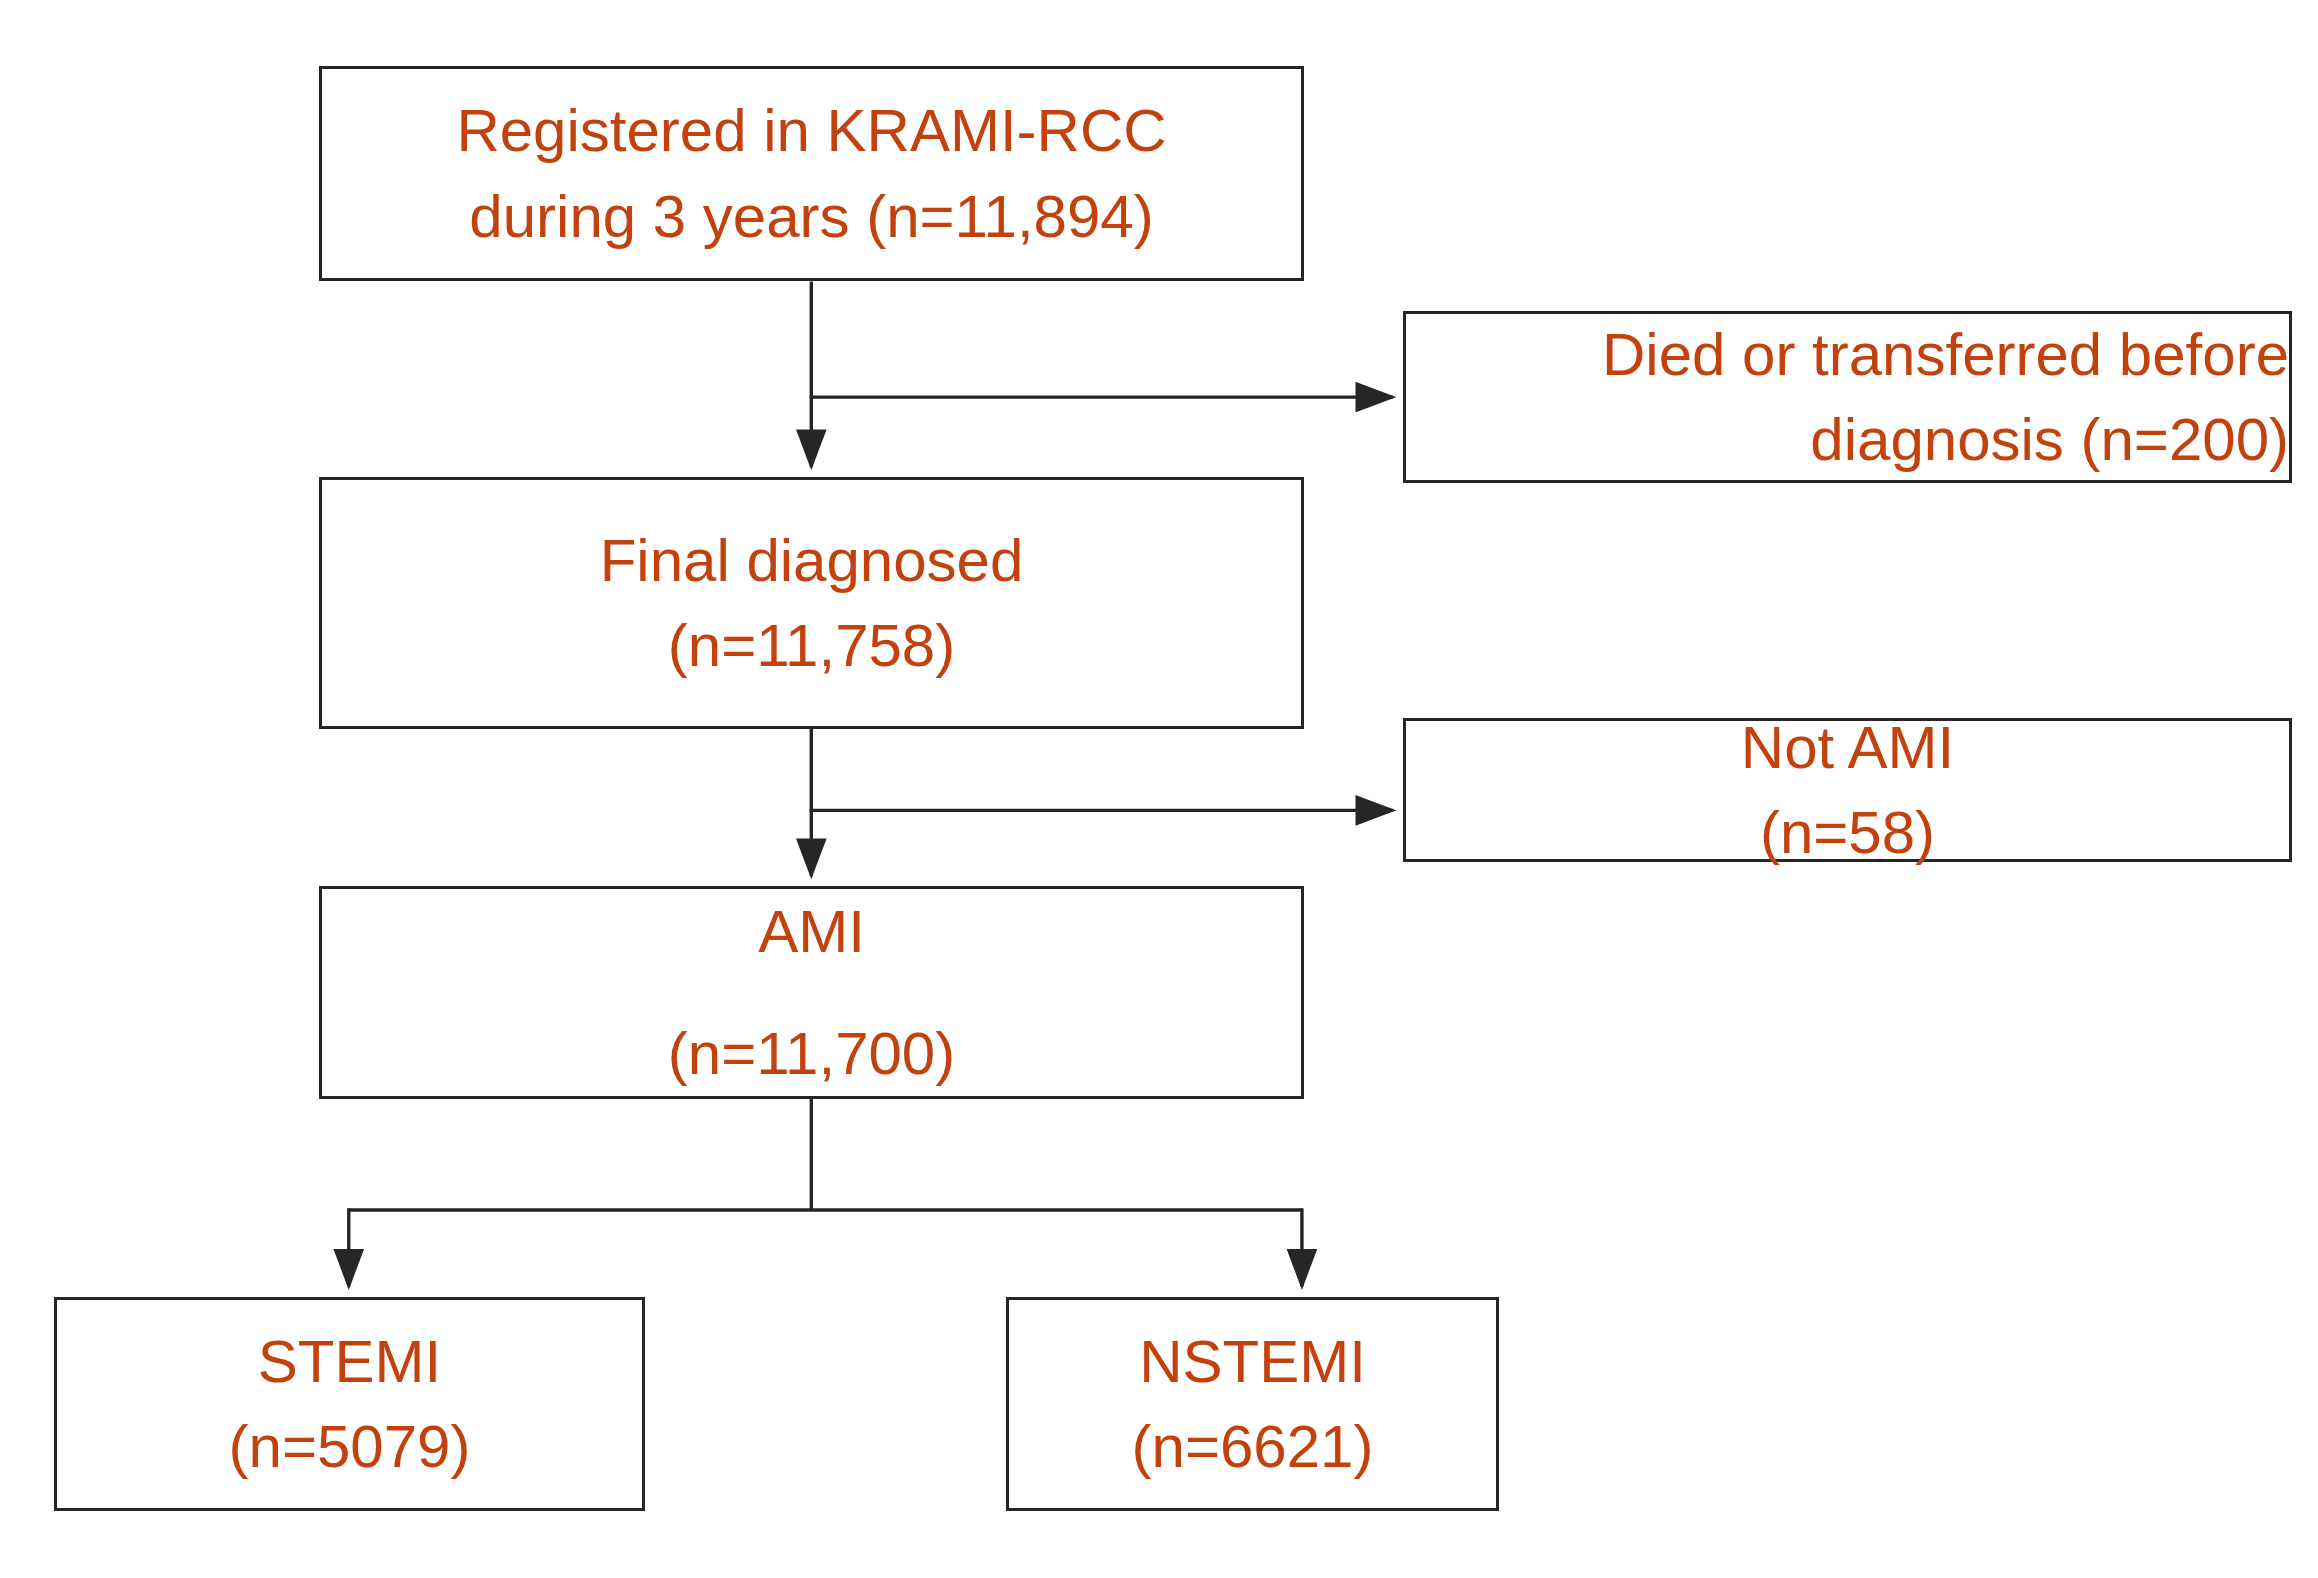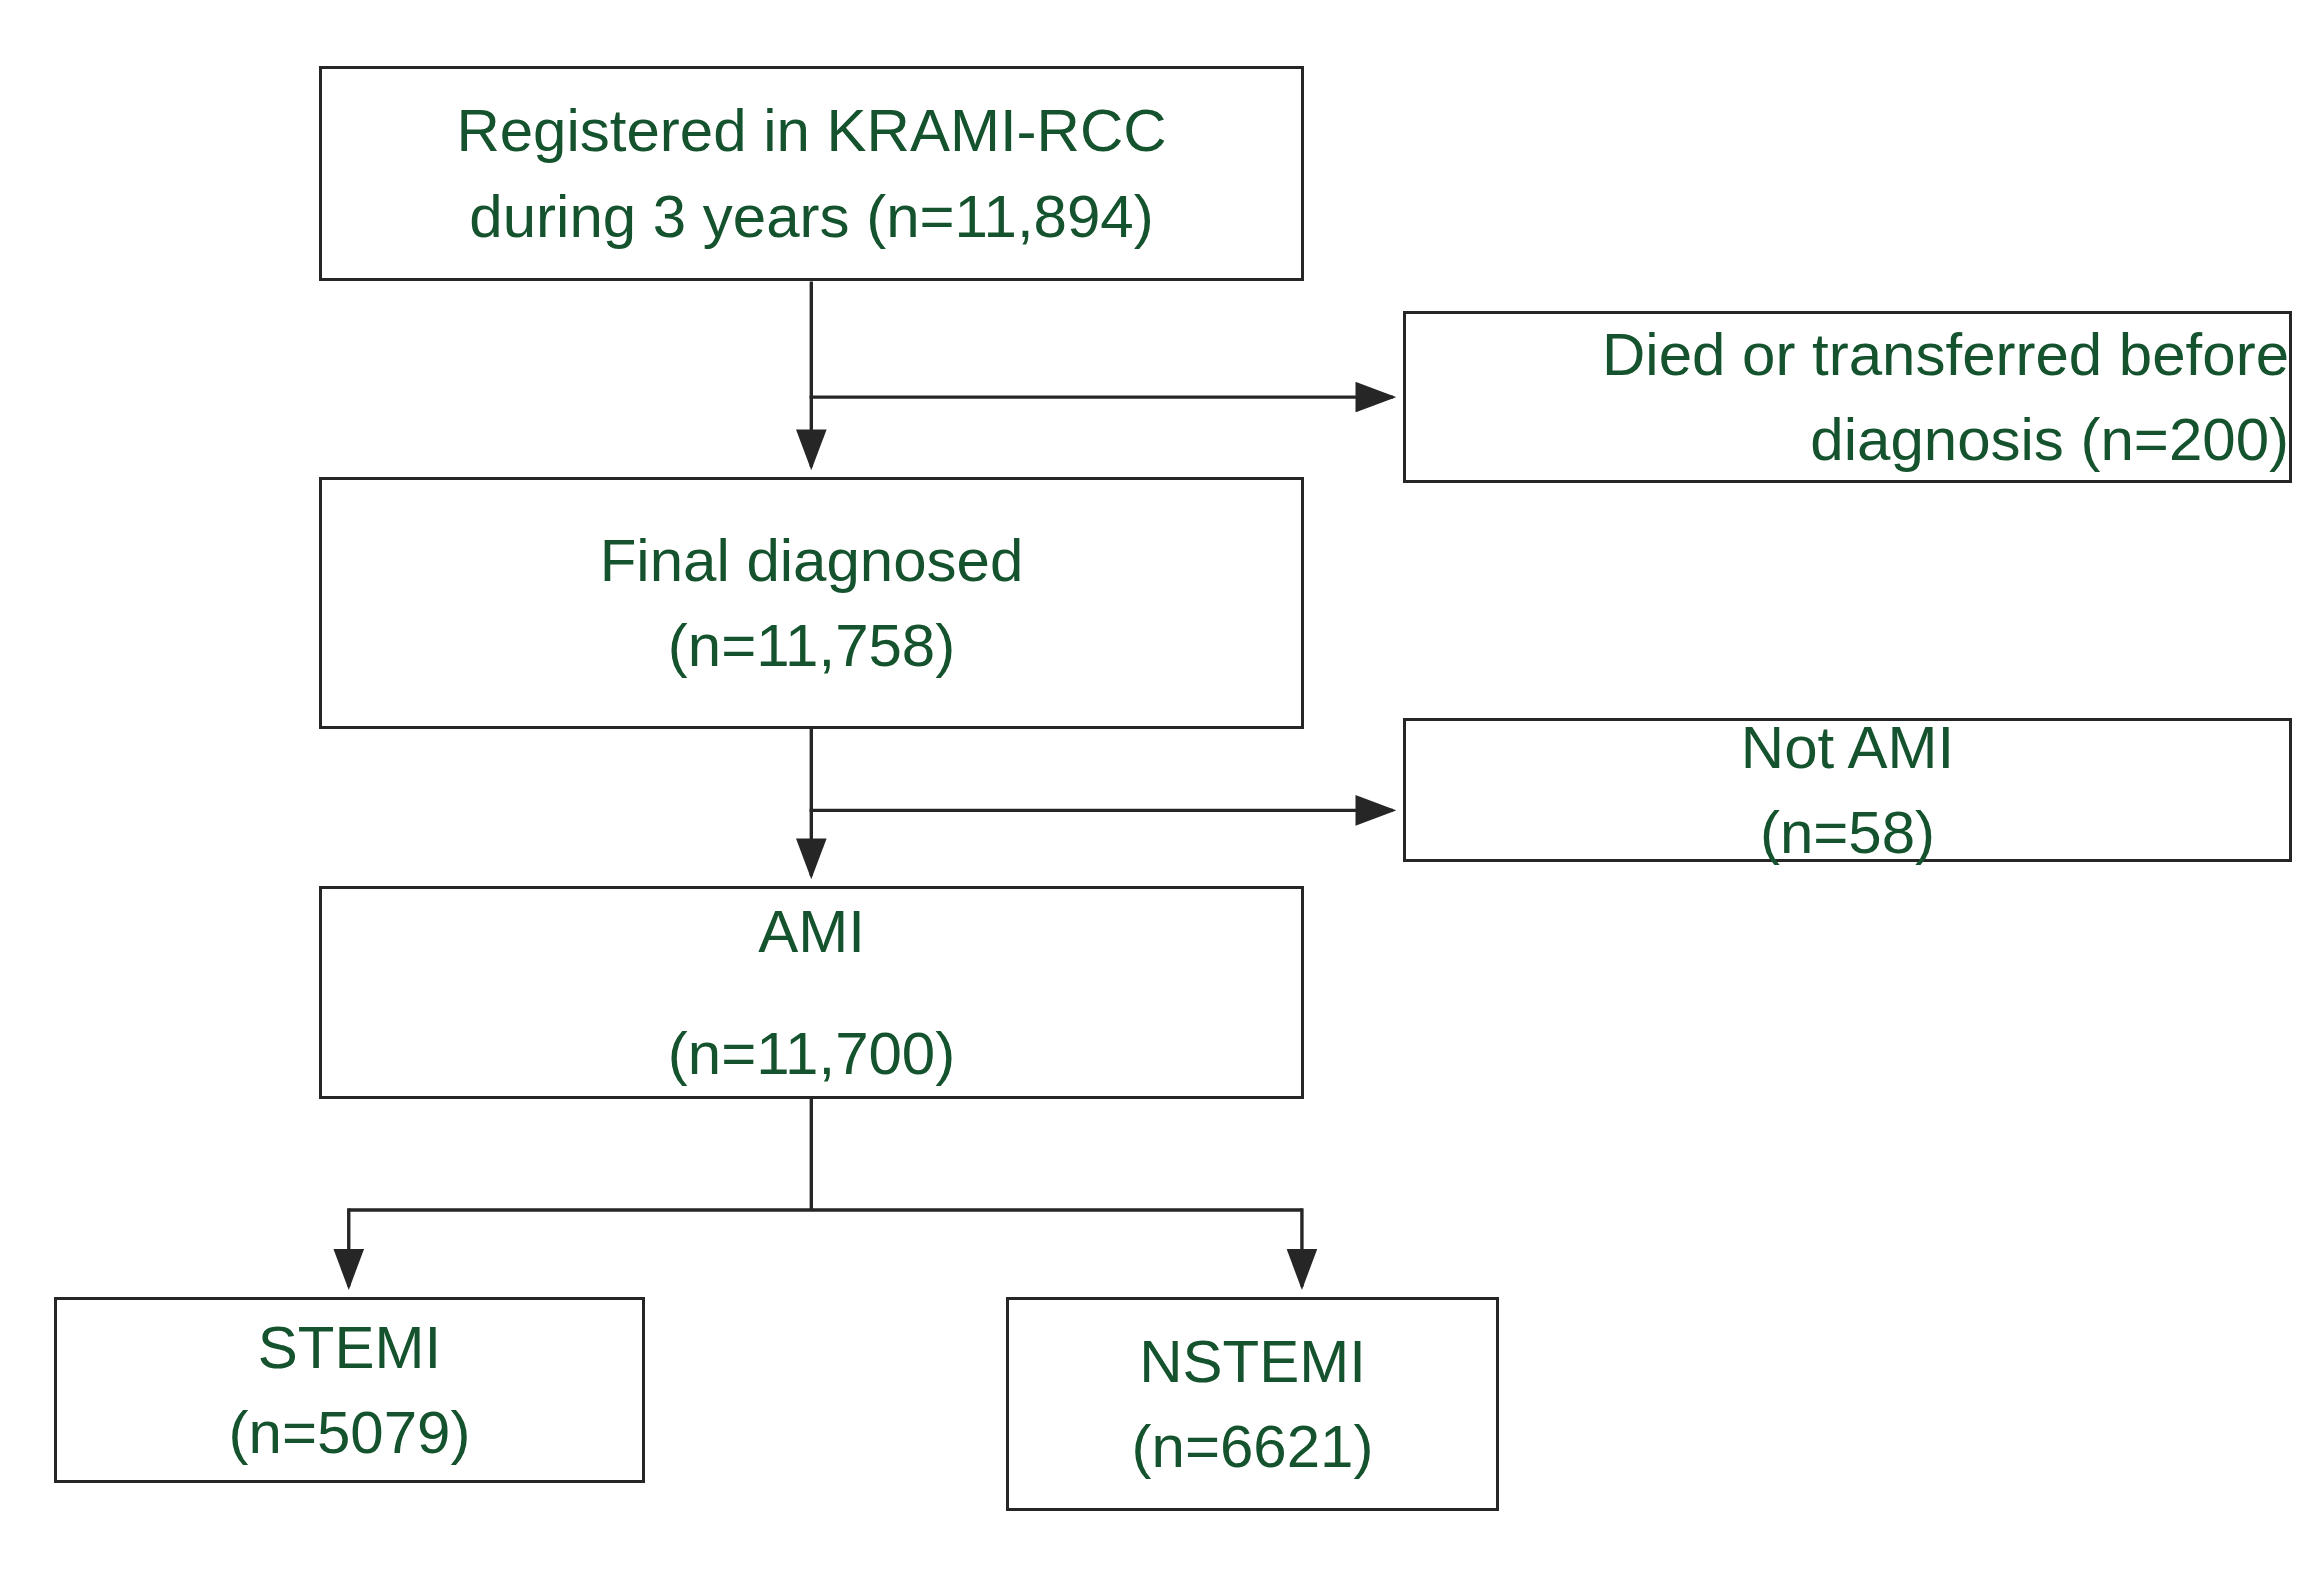--- a/index.html
+++ b/index.html
@@ -21,34 +21,34 @@
     box-sizing: border-box;
     border: 3.4px solid #262626;
     background: #ffffff;
     display: flex;
     flex-direction: column;
     justify-content: center;
     align-items: center;
     text-align: center;
     font-size: 60px;
     line-height: 1.42;
-    color: #14532d;
+    color: #c2410c;
     z-index: 2;
   }
   .node .ln {
     display: block;
     white-space: nowrap;
   }
   
   #node-registered { left: 319px;  top: 66px;   width: 985px; height: 215px; }
   #node-died       { left: 1403px; top: 311px;  width: 889px; height: 172px; align-items: flex-end; }
   #node-final      { left: 319px;  top: 477px;  width: 985px; height: 252px; }
   #node-notami     { left: 1403px; top: 718px;  width: 889px; height: 144px; }
   #node-ami        { left: 319px;  top: 886px; width: 985px; height: 213px; justify-content: space-between; }
-  #node-stemi      { left: 54px;   top: 1297px; width: 591px;  height: 186px; }
+  #node-stemi      { left: 54px;   top: 1297px; width: 591px;  height: 214px; }
   #node-nstemi     { left: 1006px; top: 1297px; width: 493px;  height: 214px; }
 
   .connectors {
     position: absolute;
     left: 0;
     top: 0;
     z-index: 1;
   }
 </style>
 </head>

